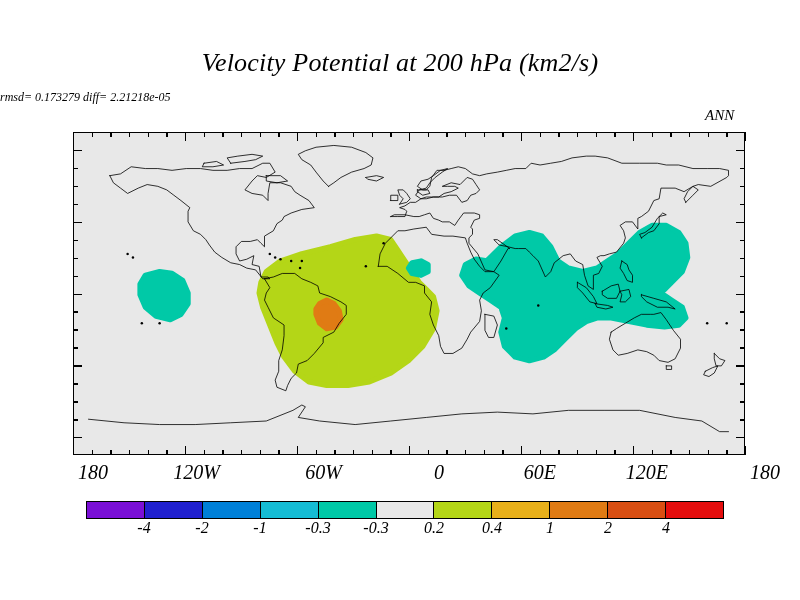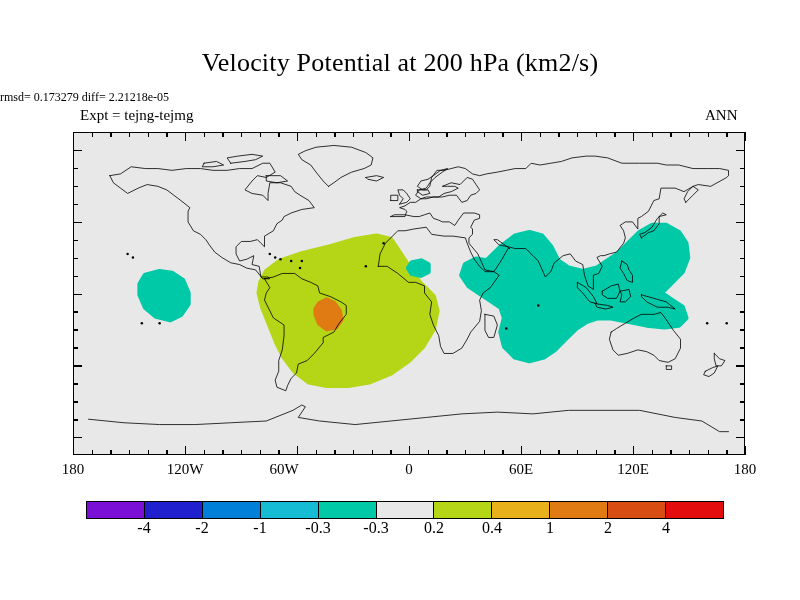--- a/index.html
+++ b/index.html
@@ -1,58 +1,57 @@
 <!DOCTYPE html>
 <html><head>
 <meta charset="utf-8">
 <title>Velocity Potential at 200 hPa</title>
 <style>
   html,body{margin:0;padding:0;background:#ffffff;}
   body{width:800px;height:600px;overflow:hidden;
        font-family:"Liberation Serif","DejaVu Serif",serif;color:#000;}
-  #root{position:relative;width:660px;height:600px;}
+  #root{position:relative;width:660px;height:600px;font-style:italic;}
 
   .abs{position:absolute;}
 
   #title{left:0;top:48px;width:800px;text-align:center;
          font-size:26px;font-weight:400;letter-spacing:.2px;}
 
   #stats{left:0;top:90px;width:800px;text-align:left;font-size:12px;}
   #period{left:0;top:103px;width:800px;text-align:center;font-size:15px;}
 
   #expt{left:80px;top:107px;font-size:15px;}
   #season{left:705px;top:107px;font-size:15px;}
 
   
   #plotwrap{left:73px;top:132px;width:672px;height:323px;}
   #plot{position:absolute;inset:0;background:#e8e8e8;
         border:1.4px solid #000;box-sizing:border-box;overflow:hidden;}
   #mapsvg{position:absolute;left:0;top:0;}
-  .xlab{font-size:15px;text-align:center;width:70px;
+  .xlab{font-size:20px;text-align:right;width:70px;
         transform:translateX(-35px);}
 
   .ytick,.xtick{position:absolute;background:#000;}
 
   
   #cbar{left:86px;top:501px;width:638px;height:18px;
         border:1.2px solid #000;box-sizing:border-box;display:flex;}
   #cbar div{flex:1 1 0;height:100%;border-right:1px solid #000;box-sizing:border-box;}
   #cbar div:last-child{border-right:none;}
   .cblab{position:absolute;top:519px;font-size:16px;text-align:center;
          width:60px;transform:translateX(-30px);}
 </style>
 </head>
 <body>
 
 <div id="root">
 
   <div class="abs" id="title">Velocity Potential at 200 hPa (km2/s)</div>
 
   <div class="abs" id="stats">rmsd= 0.173279 diff= 2.21218e-05</div>
-  <div class="abs" id="expt">Expt = tejng-tejmg</div>
   <div class="abs" id="season">ANN</div>
 
   <div class="abs" id="plotwrap">
     <div id="plot">
       <svg id="mapsvg" width="669" height="320" viewBox="0 0 360 180">
         <g id="fills">
             <polygon points="100.00,78.00 108.00,72.00 120.00,68.00 136.00,64.00 150.00,60.00 162.00,58.00 170.00,60.00 174.00,66.00 178.00,72.00 182.00,78.00 186.00,84.00 190.00,88.00 194.00,92.00 196.00,100.00 194.00,110.00 188.00,120.00 180.00,128.00 170.00,135.00 158.00,140.00 146.00,142.00 134.00,142.00 124.00,140.00 116.00,134.00 110.00,126.00 106.00,118.00 102.00,108.00 98.00,98.00 96.00,90.00 97.00,84.00" fill="#b4d617" stroke="#b4d617" stroke-width="3" stroke-linejoin="round"></polygon>
             <polygon points="130.00,96.00 134.00,94.00 138.00,96.00 141.00,100.00 142.00,105.00 139.00,109.00 134.00,110.00 130.00,107.00 128.00,102.00 128.00,99.00" fill="#e07b14" stroke="#e07b14" stroke-width="3" stroke-linejoin="round"></polygon>
             <polygon points="32.00,80.00 40.00,78.00 47.00,79.00 53.00,83.00 56.00,90.00 56.00,96.00 52.00,102.00 46.00,105.00 38.00,103.00 32.00,98.00 29.00,91.00 29.00,85.00" fill="#00c9a7" stroke="#00c9a7" stroke-width="3" stroke-linejoin="round"></polygon>
             <polygon points="224.00,72.00 232.00,64.00 240.00,58.00 248.00,56.00 255.00,58.00 260.00,64.00 264.00,72.00 270.00,76.00 278.00,78.00 286.00,76.00 292.00,72.00 298.00,68.00 304.00,62.00 310.00,56.00 317.00,52.00 325.00,52.00 332.00,56.00 336.00,62.00 337.00,70.00 334.00,78.00 328.00,84.00 322.00,90.00 328.00,94.00 334.00,98.00 336.00,104.00 332.00,108.00 324.00,109.00 314.00,108.00 304.00,106.00 294.00,104.00 286.00,104.00 280.00,106.00 274.00,110.00 268.00,116.00 262.00,122.00 256.00,126.00 248.00,128.00 240.00,126.00 234.00,120.00 232.00,112.00 234.00,104.00 232.00,98.00 226.00,94.00 220.00,90.00 214.00,86.00 210.00,80.00 212.00,74.00 218.00,71.00" fill="#00c9a7" stroke="#00c9a7" stroke-width="3" stroke-linejoin="round"></polygon>
@@ -215,21 +214,21 @@
         <div class="xtick" style="left: 653.333px; top: 0px; height: 5px; width: 1.4px;"></div>
         <div class="xtick" style="left: 672px; bottom: 0px; height: 9px; width: 1.4px;"></div>
         <div class="xtick" style="left: 672px; top: 0px; height: 9px; width: 1.4px;"></div>
       </div>
   </div>
 
   <div id="ylabels"></div>
   <div id="xlabels">
       <div class="abs xlab" style="left: 73px; top: 461px;">180</div>
       <div class="abs xlab" style="left: 185px; top: 461px;">120W</div>
-      <div class="abs xlab" style="left: 284px; top: 461px;">60W</div>
+      <div class="abs xlab" style="left: 307px; top: 461px;">60W</div>
       <div class="abs xlab" style="left: 409px; top: 461px;">0</div>
       <div class="abs xlab" style="left: 521px; top: 461px;">60E</div>
       <div class="abs xlab" style="left: 633px; top: 461px;">120E</div>
       <div class="abs xlab" style="left: 745px; top: 461px;">180</div>
     </div>
 
   <div class="abs" id="cbar">
       <div style="background: rgb(122, 15, 214);"></div>
       <div style="background: rgb(32, 32, 207);"></div>
       <div style="background: rgb(0, 128, 216);"></div>

